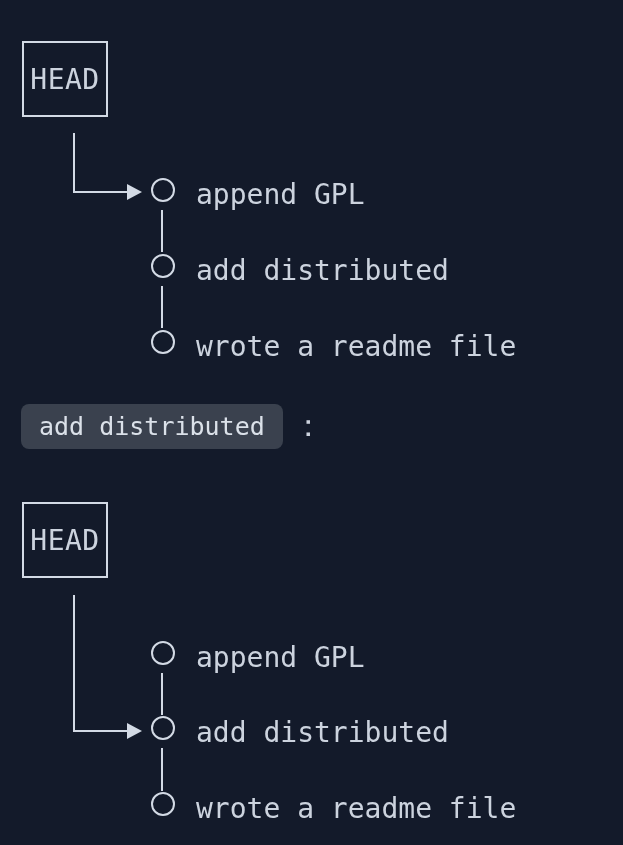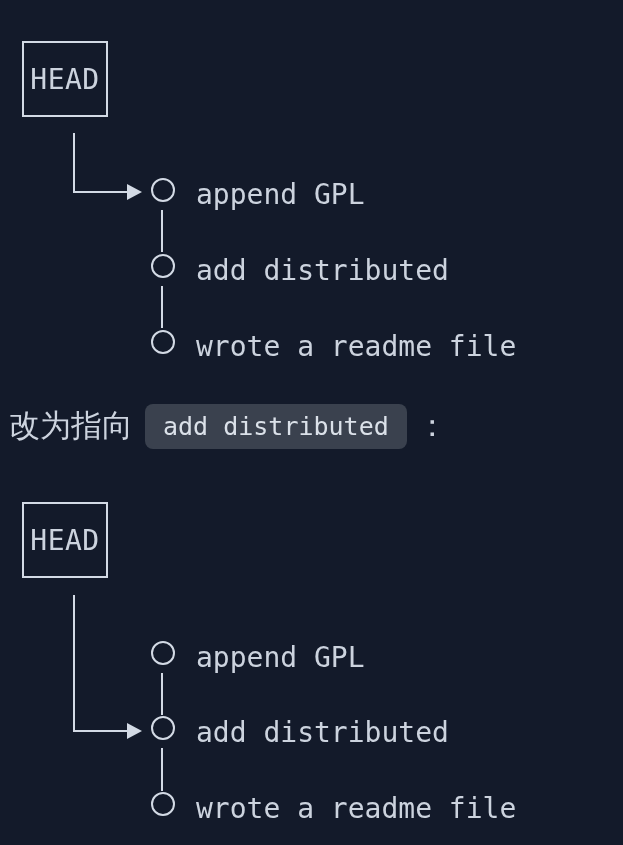--- a/index.html
+++ b/index.html
@@ -105,21 +105,20 @@
     <span class="commit-circle"></span>
     <span class="commit-label">add distributed</span>
   </div>
   <div class="connector" style="left:161px;top:286px;height:42px;"></div>
   <div class="commit-row" style="left:151px;top:330px;">
     <span class="commit-circle"></span>
     <span class="commit-label">wrote a readme file</span>
   </div>
 
   <div class="caption">
-    <span>改为指向</span>
     <span class="code-chip">add distributed</span>
     <span class="caption-colon">：</span>
   </div>
 
   <div class="head-box" style="left:22px;top:502px;">
     <span class="head-label">HEAD</span>
   </div>
 
   <div class="vline" style="left:73px;top:595px;height:137px;"></div>
   <div class="hline" style="left:73px;top:730px;width:54px;"></div>

